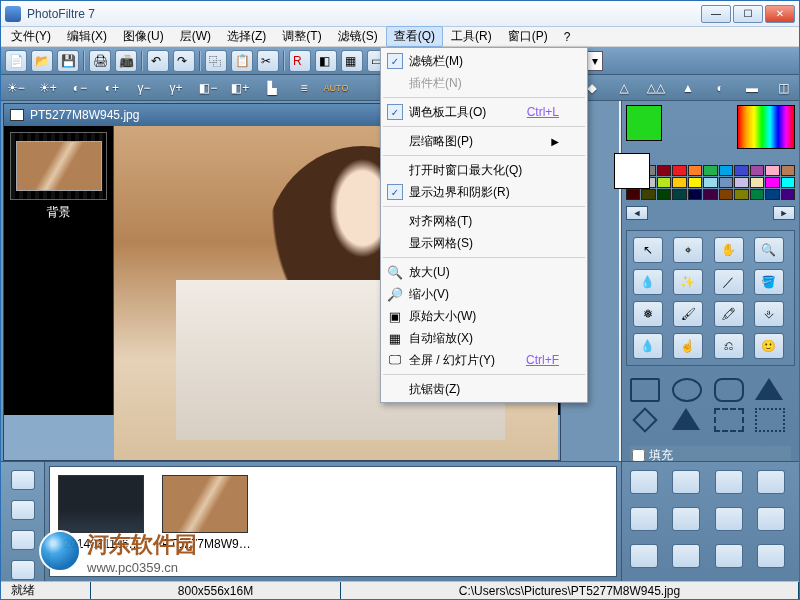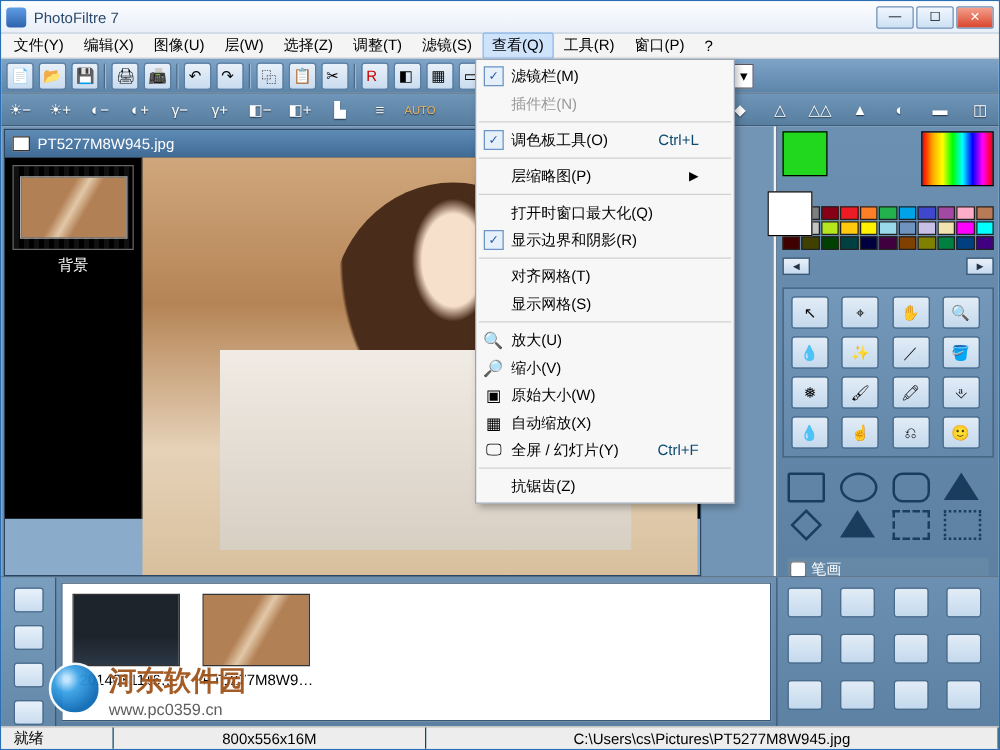--- a/index.html
+++ b/index.html
@@ -48,21 +48,21 @@
  .shp{width:30px;height:24px;border:2px solid #1a3d5d;background:transparent;}
  .opts{margin-top:4px;padding:2px 4px;color:#fff;display:flex;flex-direction:column;gap:2px;}
  .cb{display:flex;align-items:center;gap:4px;background:rgba(255,255,255,.06);padding:1px 2px;}
  
  .menu{position:absolute;left:379px;top:46px;width:208px;background:#f7f7f7;border:1px solid #9aa6b3;box-shadow:2px 3px 6px rgba(0,0,0,.3);z-index:20;padding:2px 0;}
  .mi{height:22px;display:flex;align-items:center;padding:0 28px 0 28px;position:relative;white-space:nowrap;}
  .mi.disabled{color:#9a9a9a;}
  .mi .chk{position:absolute;left:6px;width:16px;height:16px;border:1px solid #6b94c4;background:#e5f0fb;display:flex;align-items:center;justify-content:center;font-size:10px;color:#2258a8;}
  .mi .ico{position:absolute;left:6px;width:16px;height:16px;display:flex;align-items:center;justify-content:center;font-size:13px;}
  .mi .sc{margin-left:auto;color:#567;}
- .mi .sc.red{color:#0c4a6e;}
+ .mi .sc.red{color:#8b5cf6;text-decoration:underline;}
  .mi .arr{margin-left:auto;font-size:10px;}
  .mdiv{height:1px;background:#d2d2d2;margin:3px 2px;}
  
  .explorer{position:absolute;left:0;right:0;bottom:18px;height:120px;background:linear-gradient(#6d91b2,#5c80a1);border-top:1px solid #3a5874;display:flex;}
  .expside{width:44px;background:linear-gradient(#7a9ebd,#6488a8);border-right:1px solid #3a5874;display:flex;flex-direction:column;align-items:center;gap:10px;padding-top:8px;}
  .exps{width:24px;height:20px;background:linear-gradient(#e8f1fa,#c9dcef);border:1px solid #4a6b8c;border-radius:3px;}
  .expbody{flex:1;background:#fff;margin:4px;border:1px solid #3a5874;display:flex;gap:16px;padding:8px;align-items:flex-start;}
  .thumbcard{width:88px;text-align:center;}
  .thumbcard .tb{width:86px;height:58px;border:1px solid #333;margin-bottom:4px;}
  .t1{background:linear-gradient(180deg,#1e242c 60%,#2c3846 100%);}
@@ -356,24 +356,20 @@
       <div class="shp" style="border-radius:8px"></div>
       <div class="shp" style="border:none;width:0;height:0;border-left:14px solid transparent;border-right:14px solid transparent;border-bottom:22px solid #1a3d5d;"></div>
       <div class="shp" style="transform:rotate(45deg);width:18px;height:18px;margin:3px 6px;"></div>
       <div class="shp" style="border:none;width:0;height:0;border-left:14px solid transparent;border-right:14px solid transparent;border-bottom:22px solid transparent;border-bottom-color:#1a3d5d;"></div>
       <div class="shp" style="border-style:dashed"></div>
       <div class="shp" style="border-style:dotted"></div>
     </div>
     <div class="opts">
       <label class="cb">
           <input type="checkbox" style="">
-          <span>笔画</span>
-        </label>
-      <label class="cb">
-          <input type="checkbox" style="">
           <span>填充</span>
         </label>
     </div>
   </div>
 
   <div class="explorer">
     <div class="expside">
       <div class="exps"></div>
       <div class="exps"></div>
       <div class="exps"></div>

